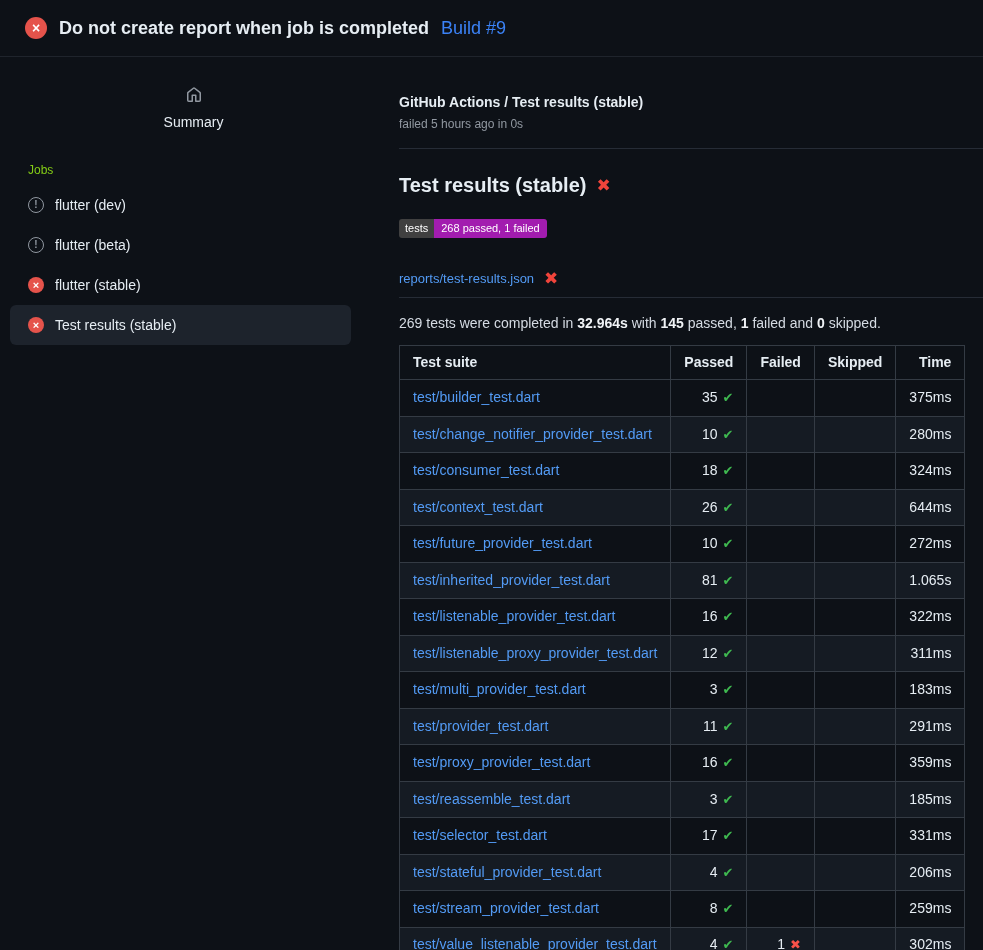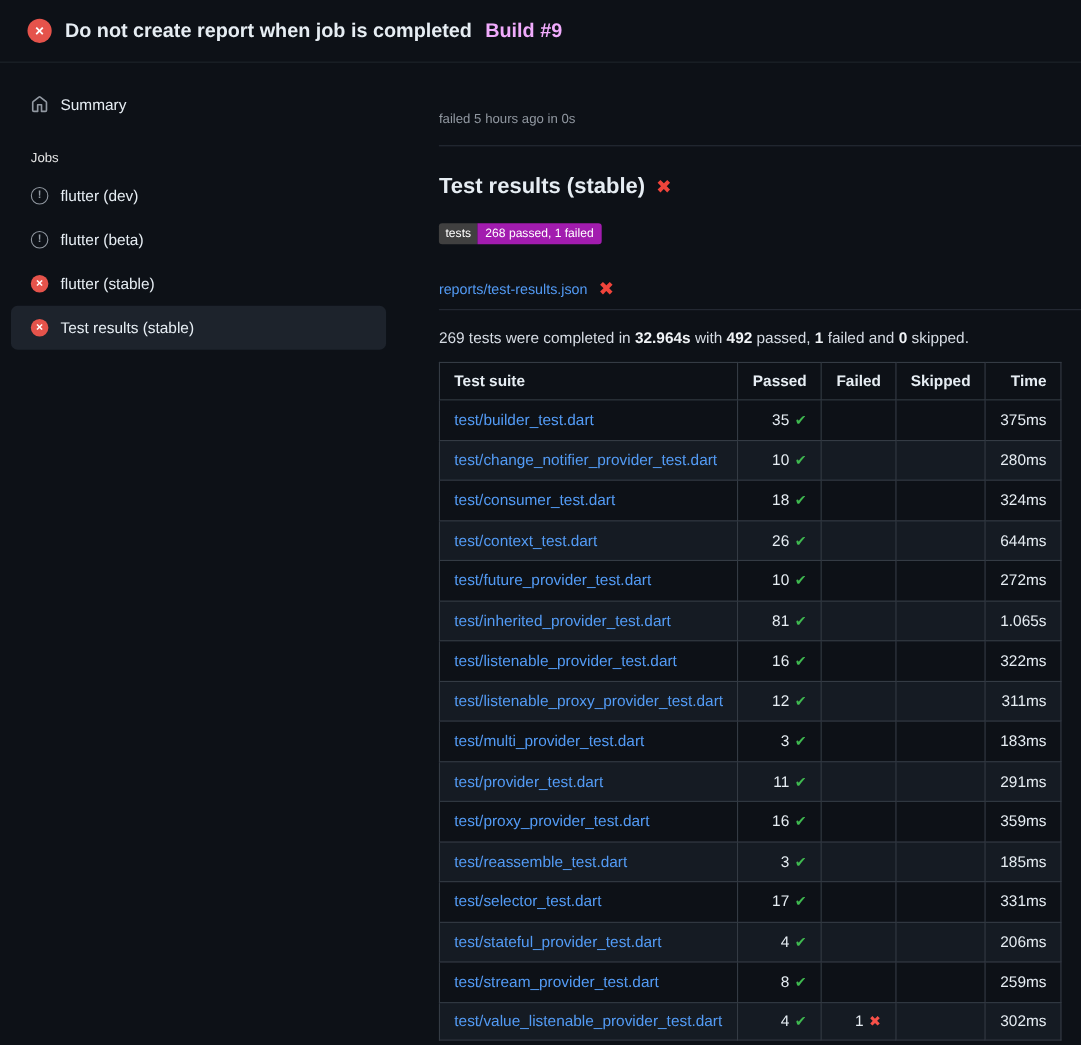--- a/index.html
+++ b/index.html
@@ -10,43 +10,43 @@
     font-family:"Liberation Sans","DejaVu Sans",sans-serif;
     font-size:14px;
   }
   
   .header {
     height:57px; display:flex; align-items:center;
     padding:0 16px 0 25px; gap:12px;
     border-bottom:1px solid #1f242c;
   }
   .header-title { font-size:18px; font-weight:700; color:#e6edf3; white-space:nowrap; }
-  .header-build { font-size:18px; font-weight:700; color:#f0abfc; white-space:nowrap; }
+  .header-build { font-size:18px; font-weight:400; color:#3b82f6; white-space:nowrap; }
   .icon-x {
     width:16px; height:16px; border-radius:50%; background:#e5534b; color:#fff;
     display:inline-flex; align-items:center; justify-content:center;
     font-size:11px; font-weight:700; flex:none; line-height:1;
   }
   .icon-x.big { width:22px; height:22px; font-size:14px; }
   .icon-neutral {
     width:16px; height:16px; border-radius:50%; border:1.5px solid #9198a1;
     color:#9198a1; display:inline-flex; align-items:center; justify-content:center;
     font-size:10px; font-weight:700; flex:none; line-height:1;
   }
   
   .layout { display:flex; height:893px; }
   .sidebar { width:375px; flex:none; padding-top:24px; }
   .main { flex:1; padding:37px 32px 0 24px; }
   
   .summary-item {
     display:flex; align-items:center; gap:11px;
-    padding:6px 16px 6px 28px; font-size:14px; color:#e6edf3; cursor:pointer;
+    padding:6px 16px 6px 28px; font-size:14px; color:#e6edf3; cursor:pointer;flex-direction:column;
   }
   .summary-item svg { flex:none; }
-  .jobs-label { margin:27px 0 8px 28px; font-size:12px; color:#e5e5e5; }
+  .jobs-label { margin:27px 0 8px 28px; font-size:12px; color:#84cc16; }
   .job-item {
     display:flex; align-items:center; gap:11px;
     margin:0 24px 0 10px; padding:12px 16px 12px 18px;
     border-radius:6px; font-size:14px; color:#e6edf3; cursor:pointer;
   }
   .job-item.selected { background:#1d232c; }
   .job-item .icon-x { display:none; }
   .job-item .icon-neutral { display:inline-flex; }
   .job-item.failed .icon-x { display:inline-flex; }
   
@@ -138,40 +138,41 @@
           <span class="icon-x">
             <span>×</span>
           </span>
           <span>Test results (stable)</span>
         </div>
 
     </div>
   </nav>
 
   <main class="main">
+    <div class="breadcrumb">GitHub Actions / Test results (stable)</div>
     <div class="run-meta">failed 5 hours ago in 0s</div>
     <hr class="divider">
 
     <div class="section-title">
       <span>Test results (stable)</span>
       <span class="heading-x">✖</span>
     </div>
 
     <div class="badge">
       <span class="badge-label">tests</span>
       <span class="badge-value">268 passed, 1 failed</span>
     </div>
 
     <div class="report-heading">
       <a class="report-link">reports/test-results.json</a>
       <span class="heading-x">✖</span>
     </div>
 
     <div class="summary-line">
-      <span>269 tests were completed in </span><b>32.964s</b><span> with </span><b>492</b><span> passed, </span><b>1</b><span> failed and </span><b>0</b><span> skipped.</span>
+      <span>269 tests were completed in </span><b>32.964s</b><span> with </span><b>145</b><span> passed, </span><b>1</b><span> failed and </span><b>0</b><span> skipped.</span>
     </div>
 
     <table class="results">
       <colgroup>
         <col style="width:274px">
           <col style="width:66px">
           <col style="width:66px">
           <col style="width:79px">
           <col style="width:68px">
       </colgroup>

